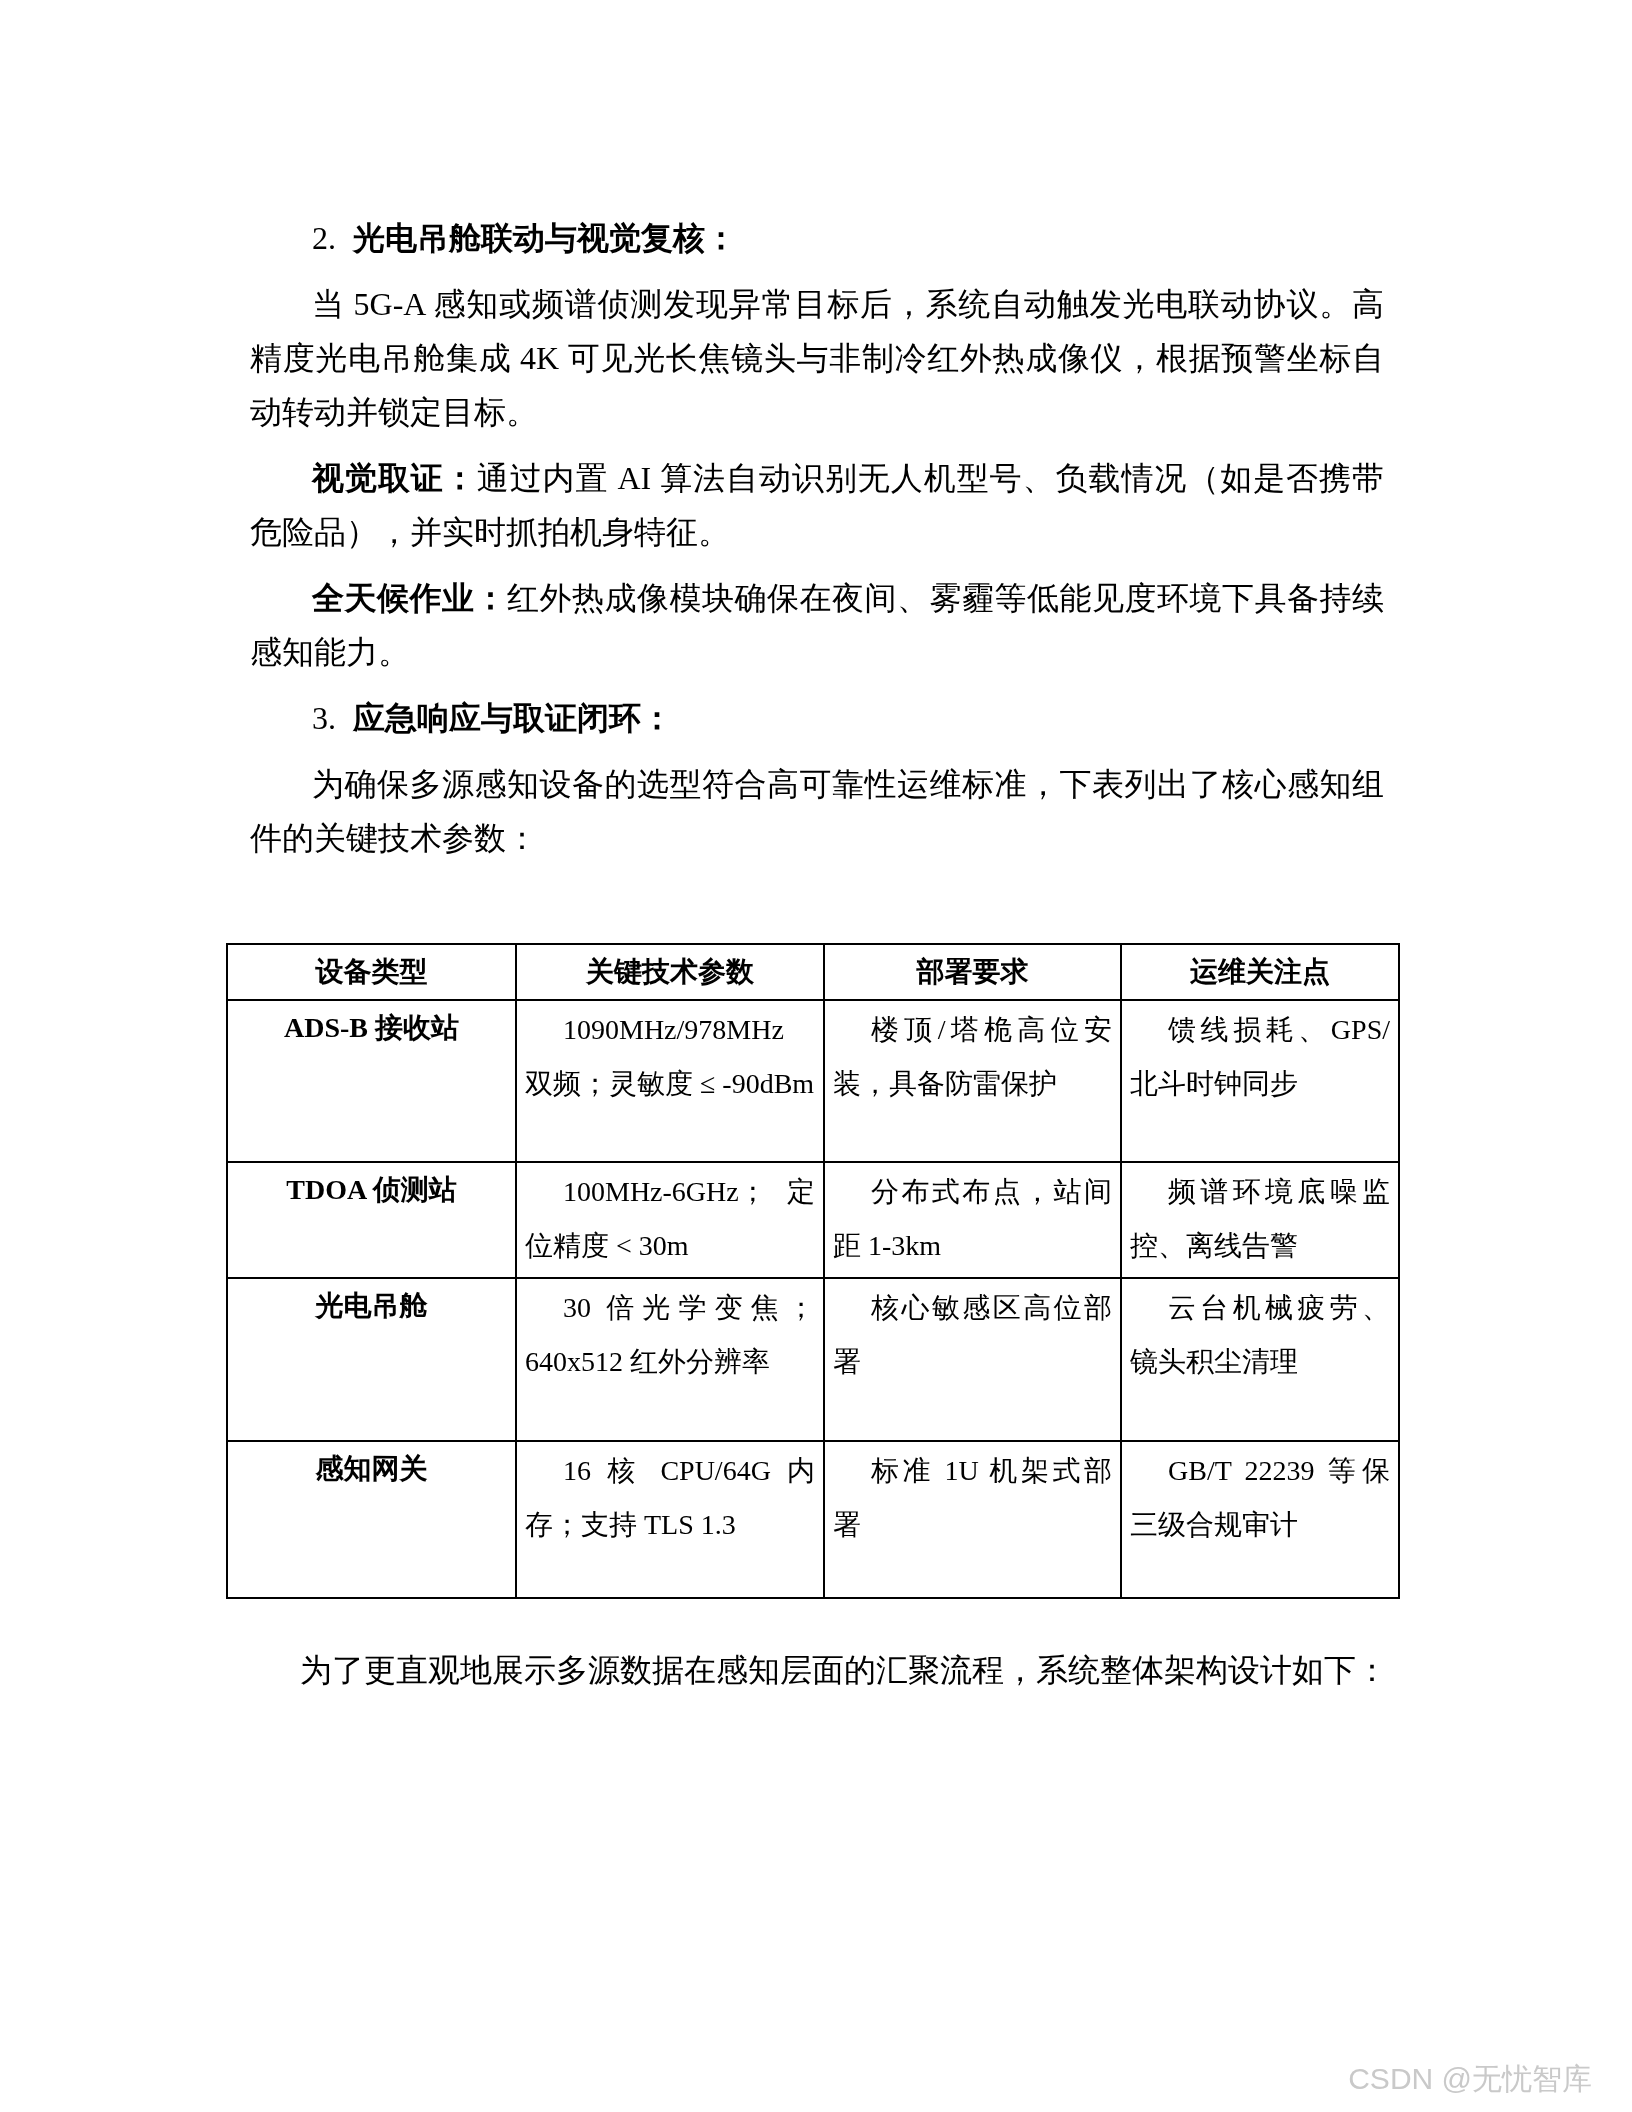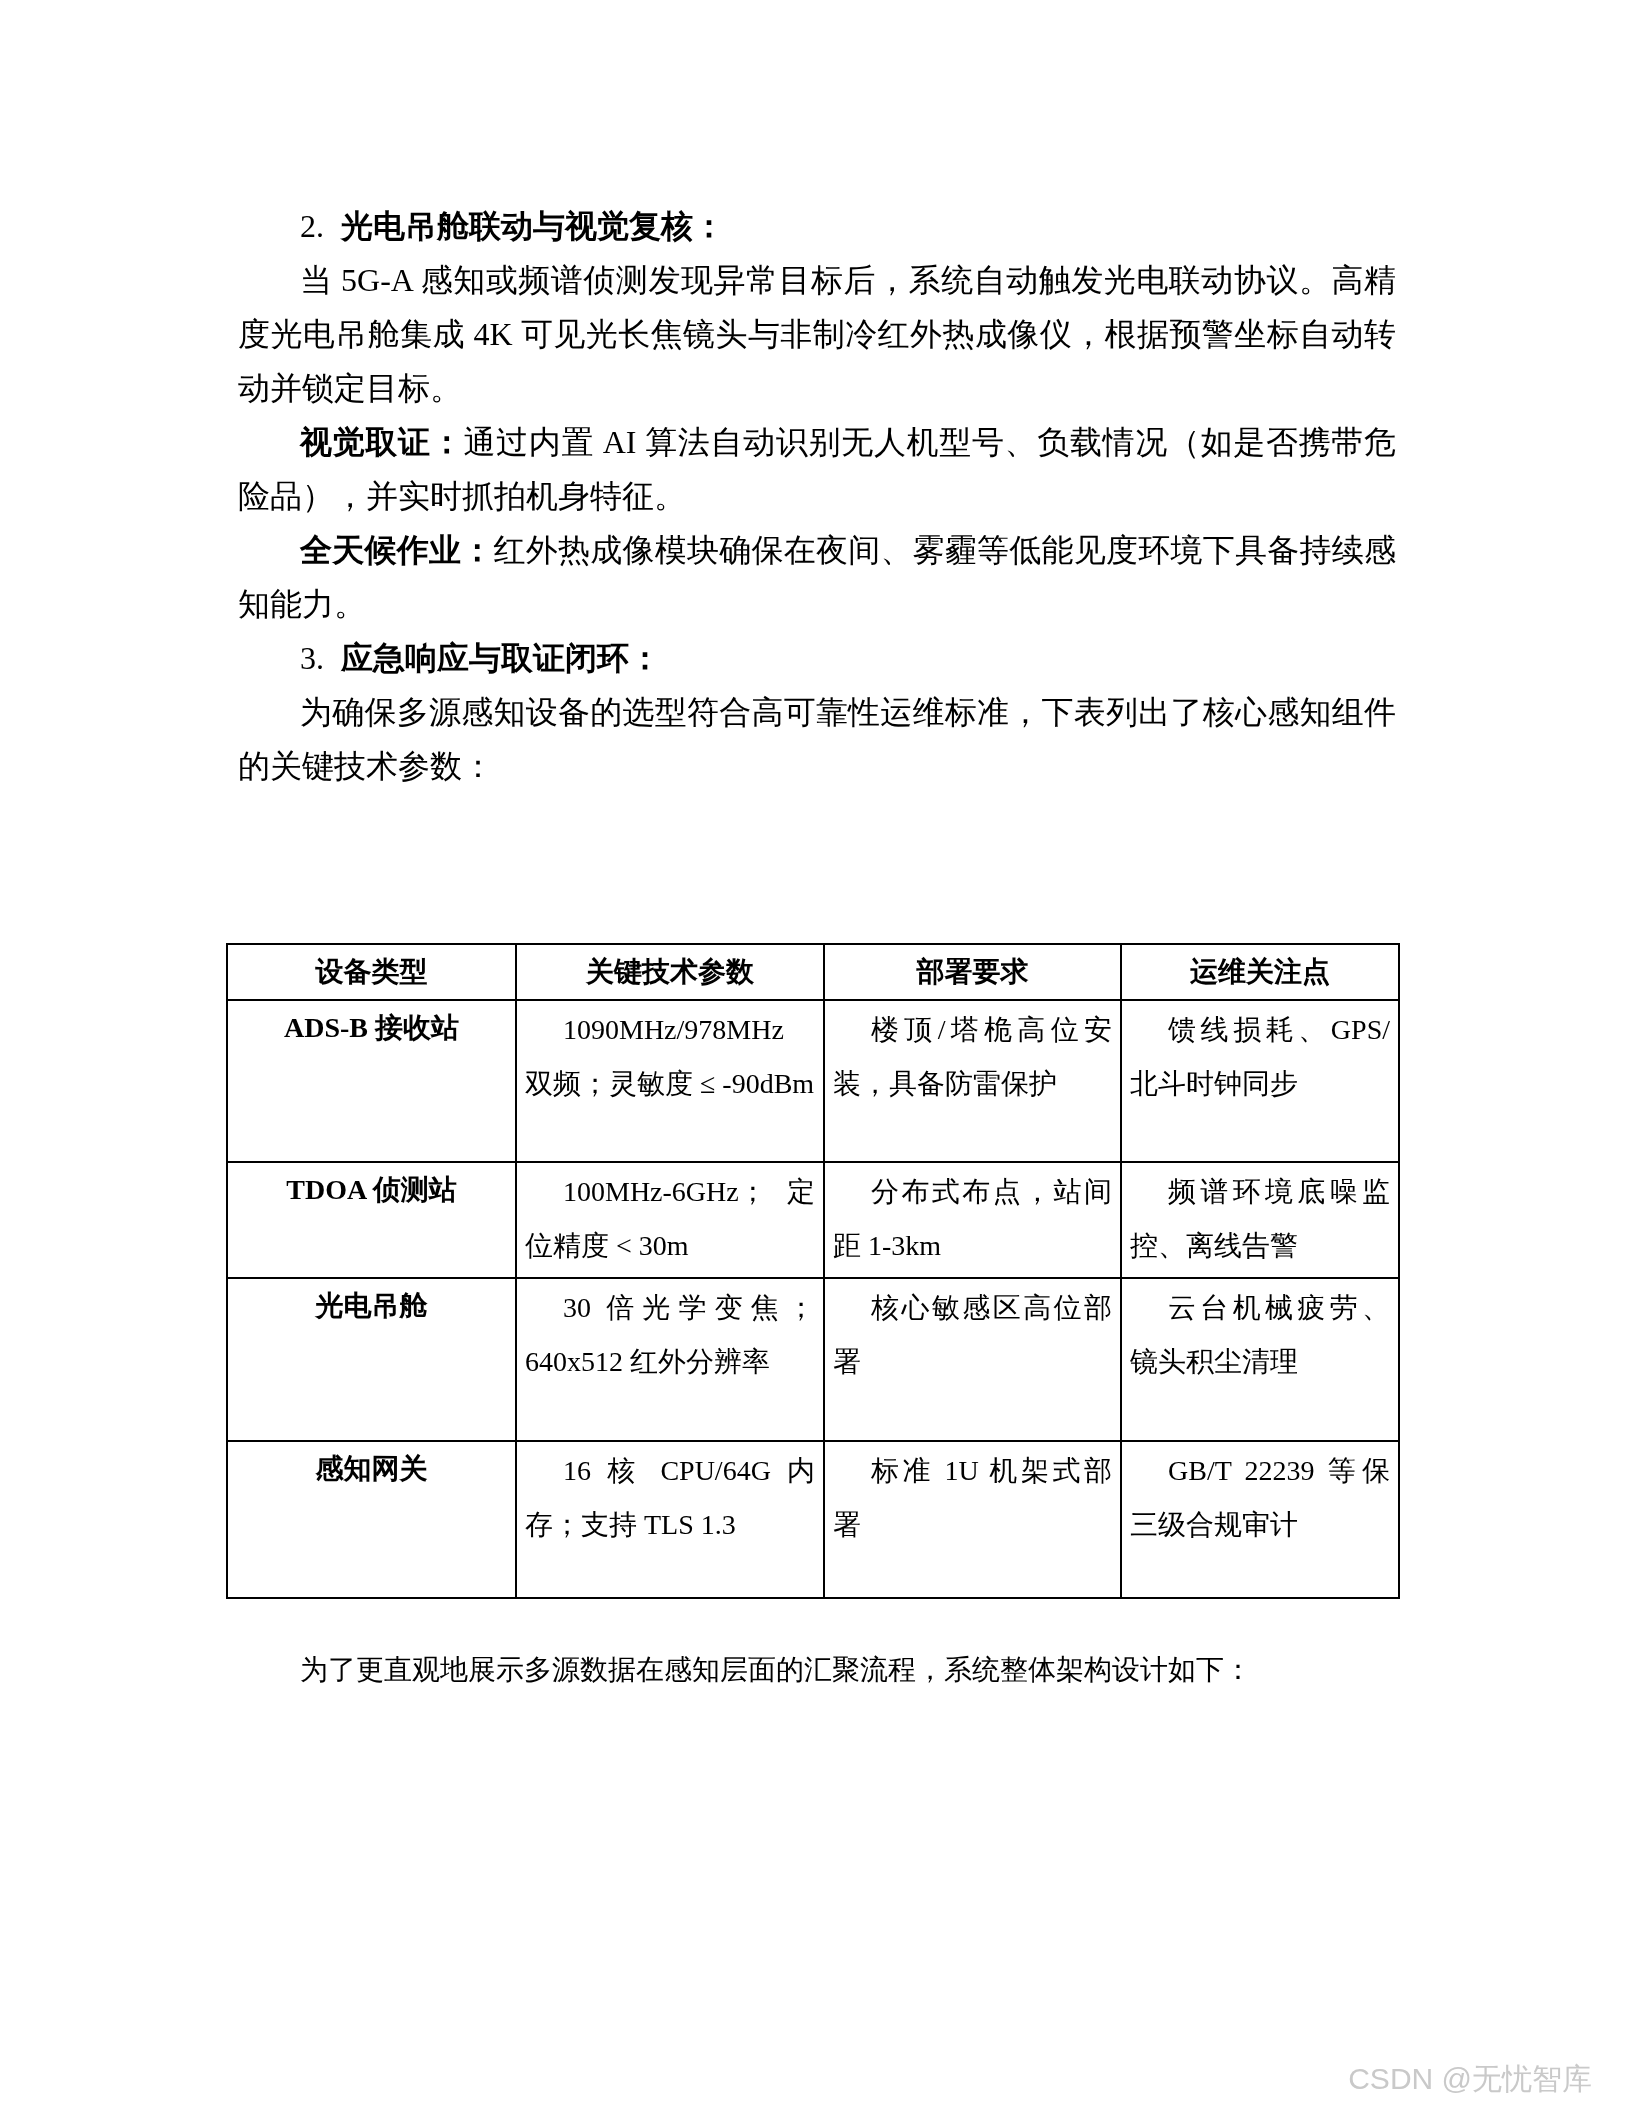--- a/index.html
+++ b/index.html
@@ -6,21 +6,21 @@
   .page {
     position:relative; width:1632px; height:2112px; background:#ffffff;
     color:#000; font-family:"Liberation Serif","DejaVu Serif",serif;
     overflow:hidden;
   }
   .textflow {
     position:absolute; left:238px; top:199px; width:1158px;
     font-size:32px; line-height:54px;
   }
   .para {
-    margin:0; text-indent:62px;
+    margin:12px; text-indent:62px;
     text-align:justify; text-justify:inter-character;
     text-align-last:left;
   }
   .b { font-weight:bold; }
   .num { margin-right:17px; }
   table.spec {
     position:absolute; left:226px; top:943px; width:1172px;
     border-collapse:collapse; table-layout:fixed;
     font-size:28px; line-height:54px;
   }
@@ -37,21 +37,21 @@
   table.spec td.label {
     text-align:center; text-align-last:center; text-indent:0;
     font-weight:bold; padding-top:0;
   }
   tbody tr:nth-child(1) { height:162px; }
   tbody tr:nth-child(2) { height:103px; }
   tbody tr:nth-child(3) { height:163px; }
   tbody tr:nth-child(4) { height:157px; }
   .closing {
     position:absolute; left:238px; top:1643px; width:1158px;
-    font-size:28px; line-height:54px; margin:0; text-indent:62px;
+    font-size:32px; line-height:54px; margin:0; text-indent:62px;
   }
   .watermark {
     position:absolute; right:40px; top:2062px;
     font-size:30px; line-height:34px; color:#c9c9c9;
     font-family:"Liberation Sans","DejaVu Sans",sans-serif;
     text-align:right;
   }
 </style>
 </head>
 <body>

